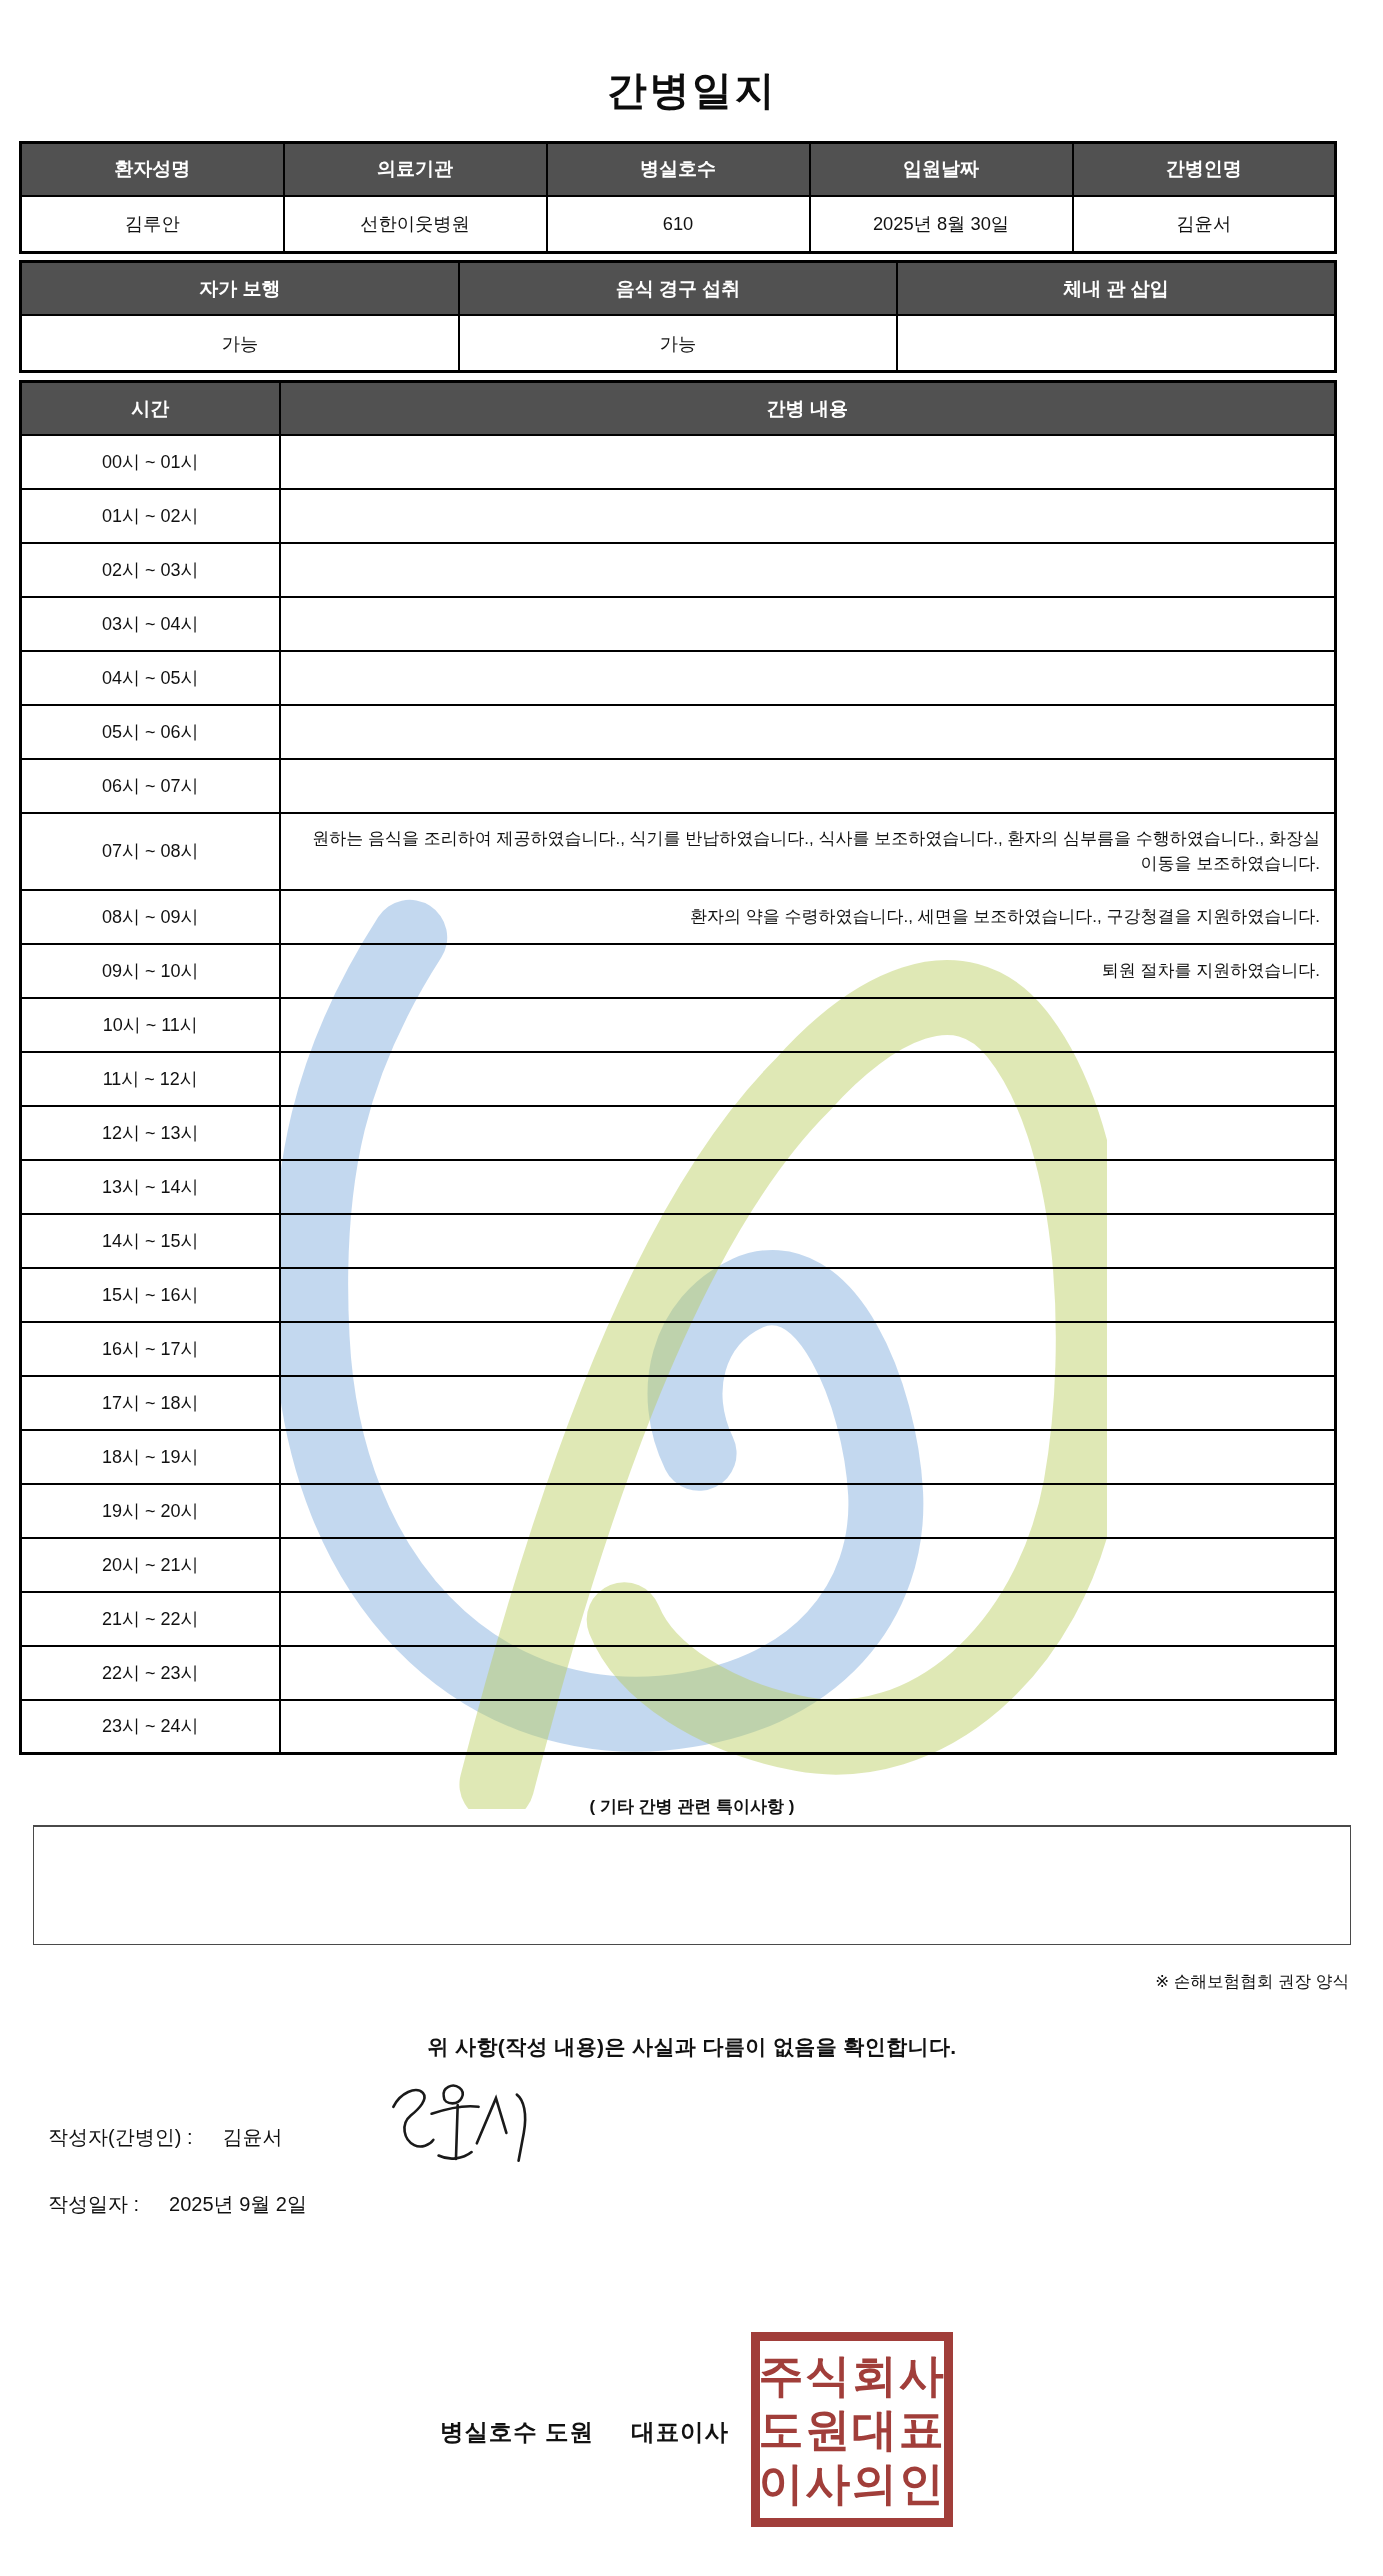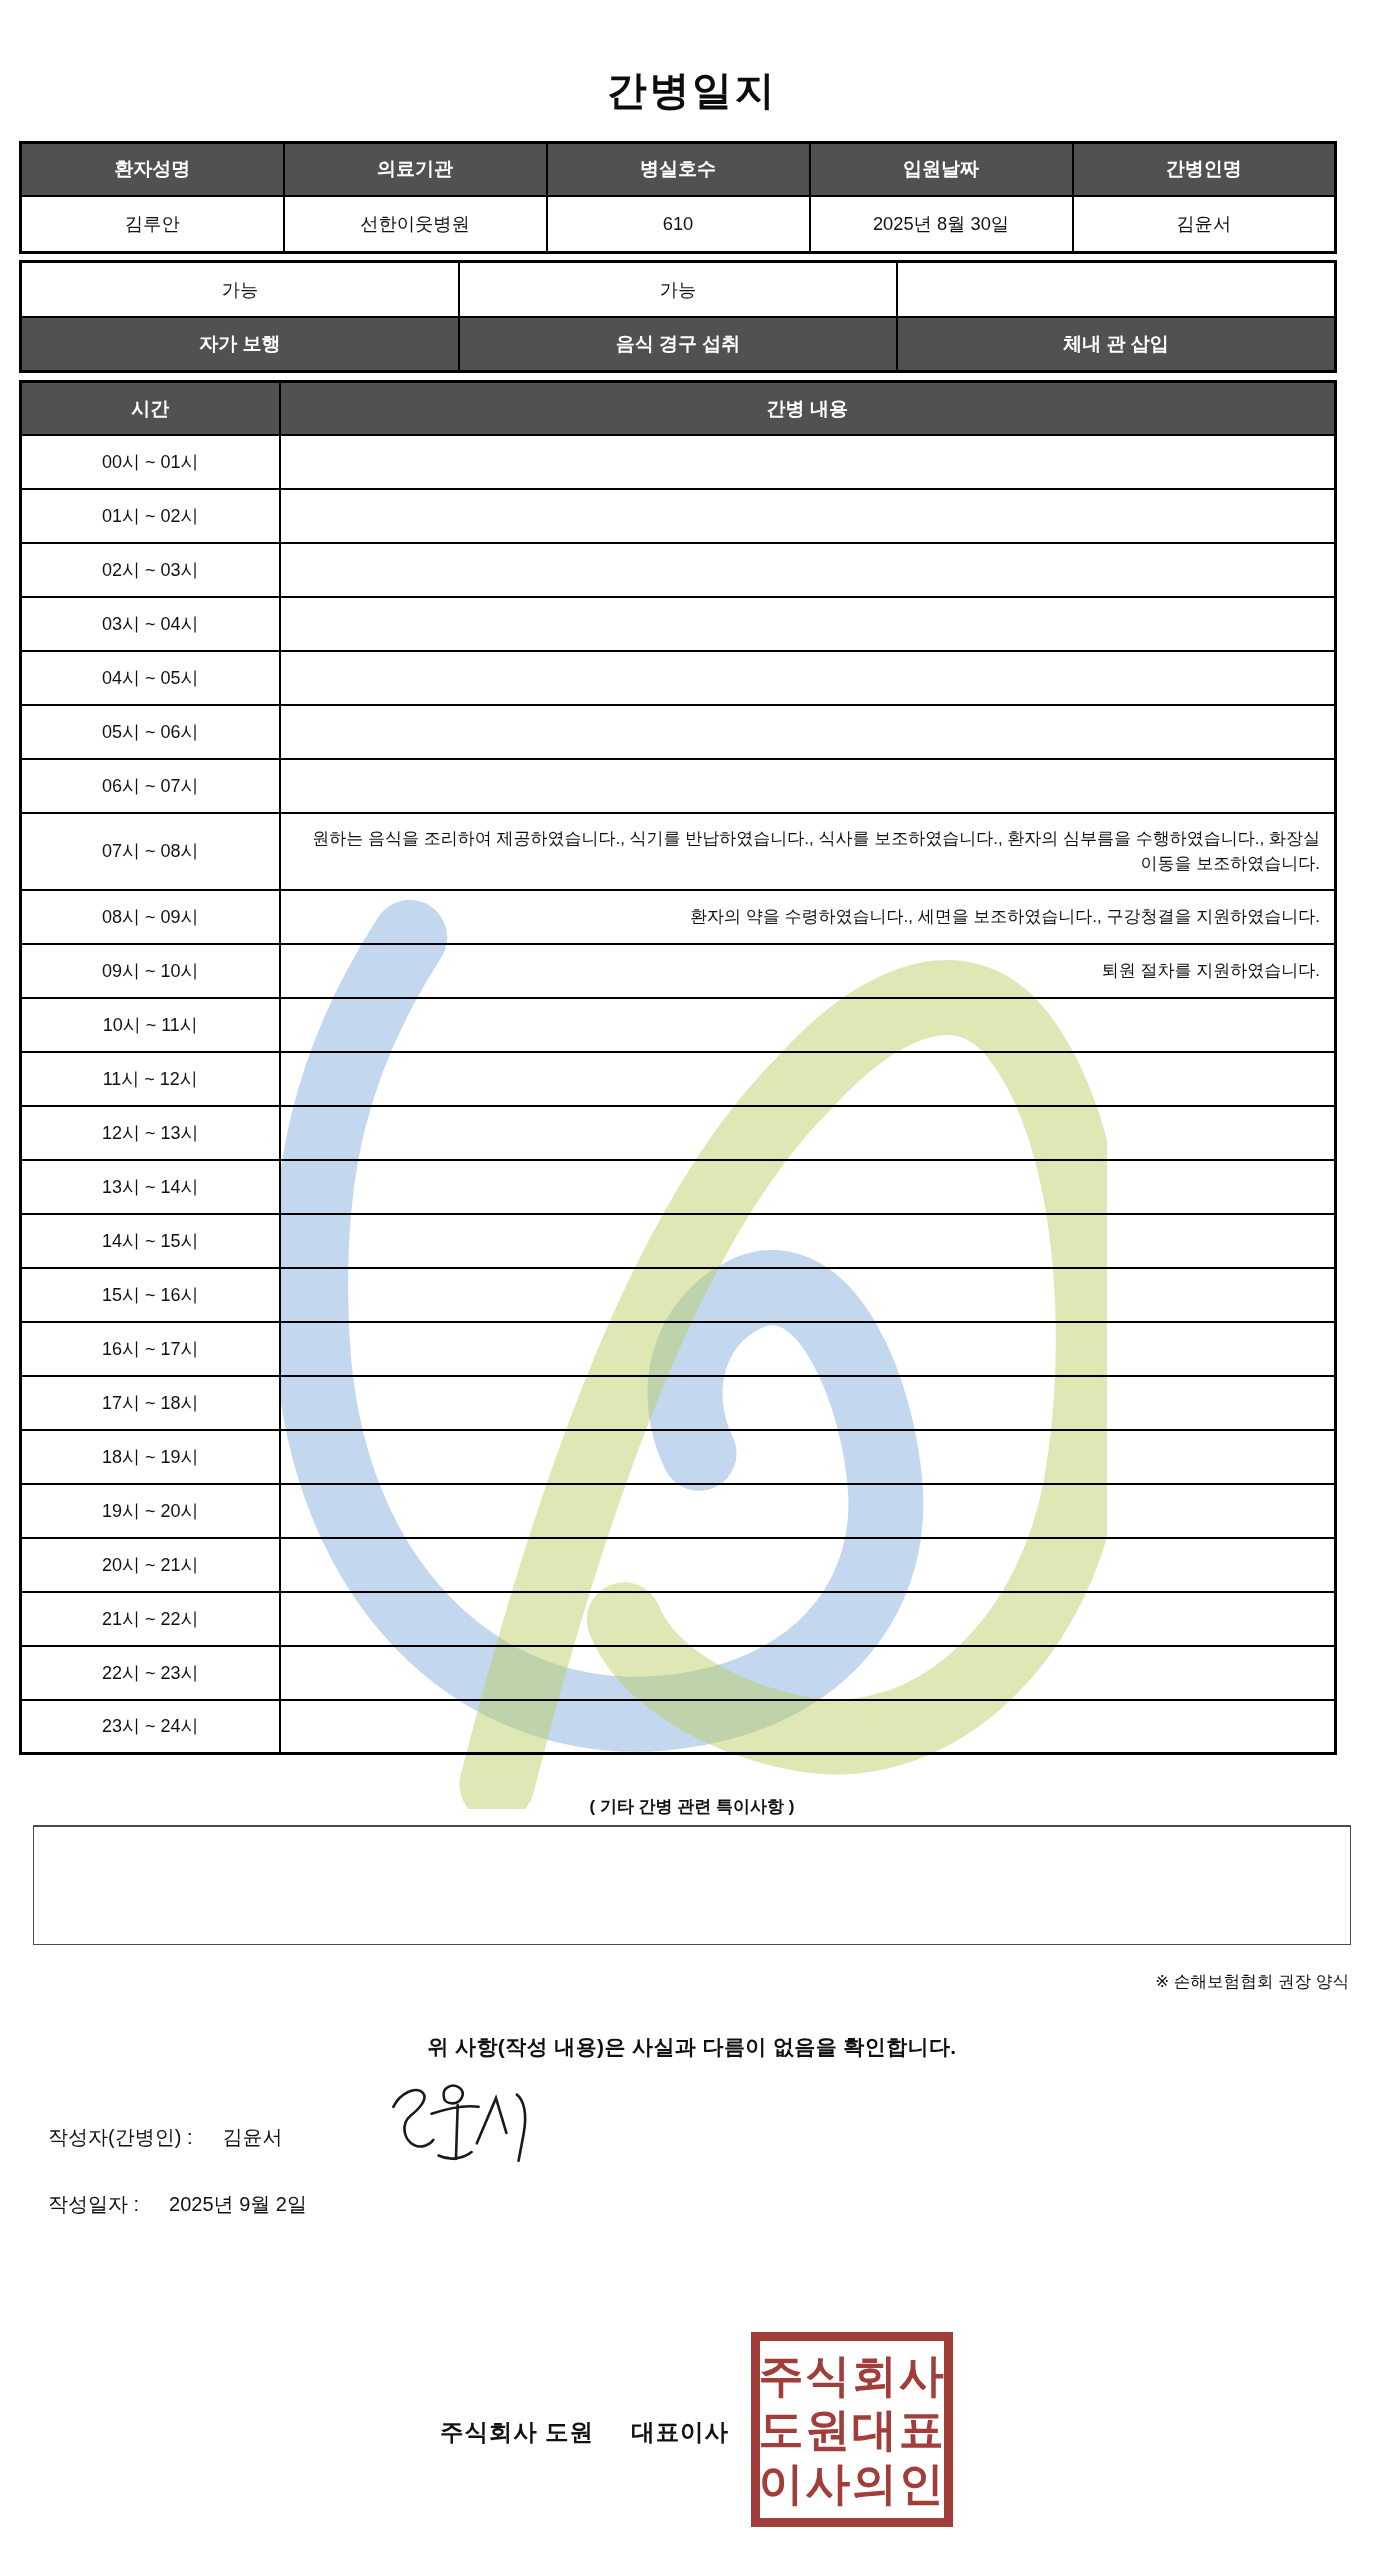--- a/index.html
+++ b/index.html
@@ -81,28 +81,28 @@
             <td>610</td>
             <td>2025년 8월 30일</td>
             <td>김윤서</td>
           </tr>
         </tbody>
     </table>
 
     <table class="tbl-status">
       <tbody id="status-tbody">
           <tr>
+            <th>자가 보행</th>
+            <th>음식 경구 섭취</th>
+            <th>체내 관 삽입</th>
+          </tr>
+          <tr>
             <td>가능</td>
             <td>가능</td>
             <td></td>
-          </tr>
-          <tr>
-            <th>자가 보행</th>
-            <th>음식 경구 섭취</th>
-            <th>체내 관 삽입</th>
           </tr>
         </tbody>
     </table>
 
     <table class="tbl-care">
       <tbody id="care-tbody">
           <tr>
             <th style="width: 259px;">시간</th>
             <th>간병 내용</th>
           </tr>
@@ -227,21 +227,21 @@
       </svg>
     </div>
 
     <div class="date-line">
       <span>작성일자 :</span>
       <span class="val">2025년 9월 2일</span>
     </div>
   </div>
 
   <div class="company-text">
-    <span>주식회사 도원</span>
+    <span>병실호수 도원</span>
     <span class="ceo">대표이사</span>
   </div>
 
   <div class="stamp">
     <div class="stamp-line">주식회사</div>
     <div class="stamp-line">도원대표</div>
     <div class="stamp-line">이사의인</div>
   </div>
 
 </div>

